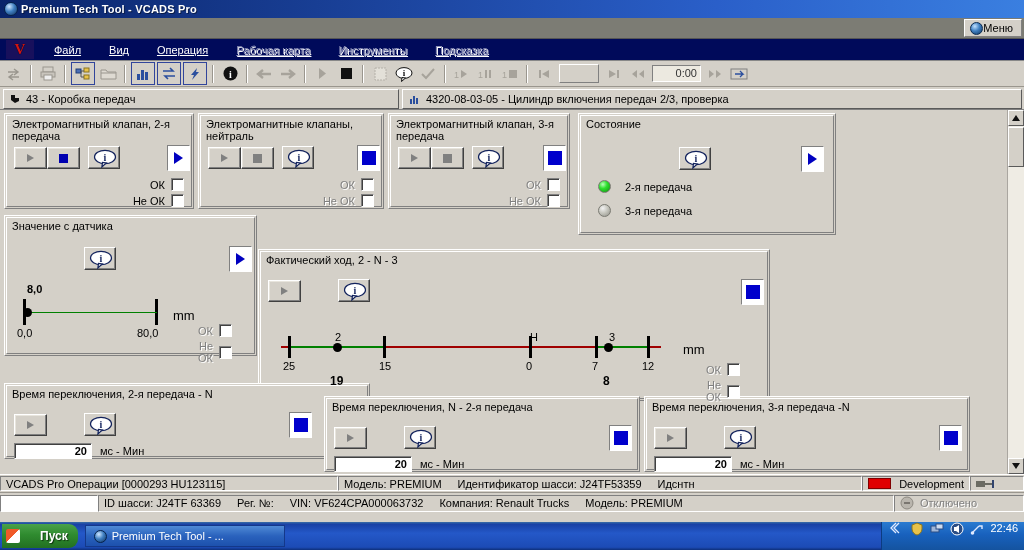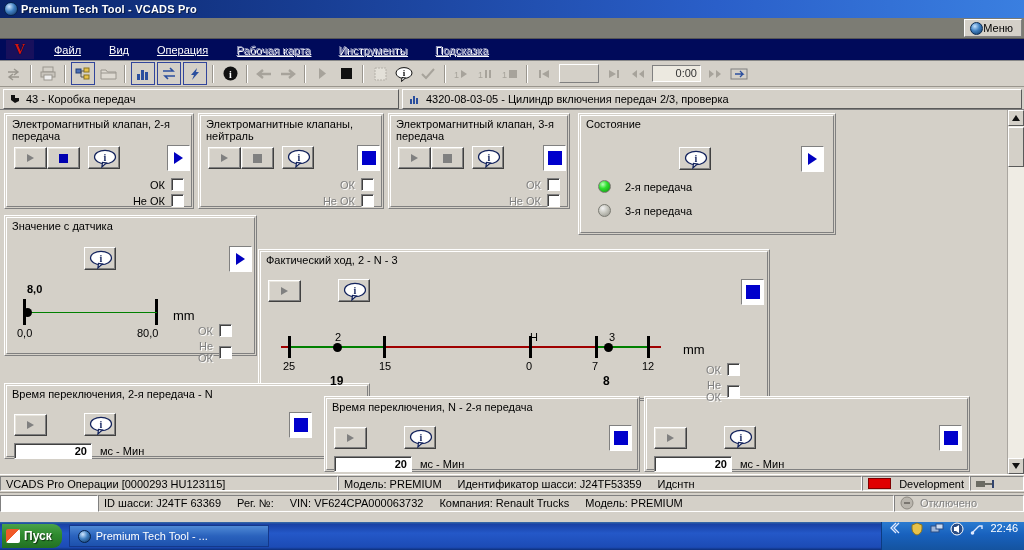--- a/index.html
+++ b/index.html
@@ -243,21 +243,21 @@
   .dim{color:#808080;text-shadow:1px 1px 0 #fff;}
 
   
   .taskbar{
     position:absolute;left:0;bottom:0;width:1024px;height:28px;
     background:linear-gradient(to bottom,#3a6ea5 0%, #1941a5 8%, #2458c8 40%, #1c4bb5 90%, #0d2f7a 100%);
     display:flex;align-items:center;
   }
   .startbtn{
     height:24px;margin:2px 4px 2px 2px;padding:0 10px 0 4px;
-    display:flex;align-items:center;gap:4px;
+    display:flex;align-items:center;gap:20px;
     background:linear-gradient(to bottom,#4aa24a 0%,#2f8b2f 45%,#227022 100%);
     border-radius:0 9px 9px 0;
     color:#fff;font-weight:bold;font-size:12px;
     text-shadow:1px 1px 1px rgba(0,0,0,.6);
   }
   .startbtn .flag{
     width:14px;height:14px;flex:none;
     background:
       linear-gradient(to bottom right,#f05a28 0 49%, transparent 49%),
       #fff;
@@ -715,20 +715,21 @@
           </svg>
       </div>
       <div class="bluebox" style="left:284px;top:28px;width:21px;height:24px;">
         <i></i>
       </div>
       <div class="numfield" style="left:9px;top:59px;width:78px;">20</div>
       <div class="unit" style="left:95px;top:61px;">мс - Мин</div>
     </div>
 
     <div class="grp" style="left:644px;top:286px;width:326px;height:76px;">
+      <div class="gtitle">Время переключения, 3-я передача -N</div>
       <div class="btn3d" style="left:9px;top:30px;width:33px;height:22px;">
           <span class="tri"></span>
         </div>
       <div class="ibtn" style="left:79px;top:29px;">
         <svg width="24" height="19">
             <ellipse cx="12" cy="8" rx="10.5" ry="6.6" fill="#fff" stroke="#12225c" stroke-width="1.2"></ellipse>
             <path d="M9.5 13.4l-.6 4.6 4.4-4z" fill="#fff" stroke="#12225c" stroke-width="1.2"></path>
             <text x="12" y="11.6" font-size="10" font-family="Liberation Serif, serif" font-weight="bold" fill="#12225c" text-anchor="middle">i</text>
           </svg>
       </div>

